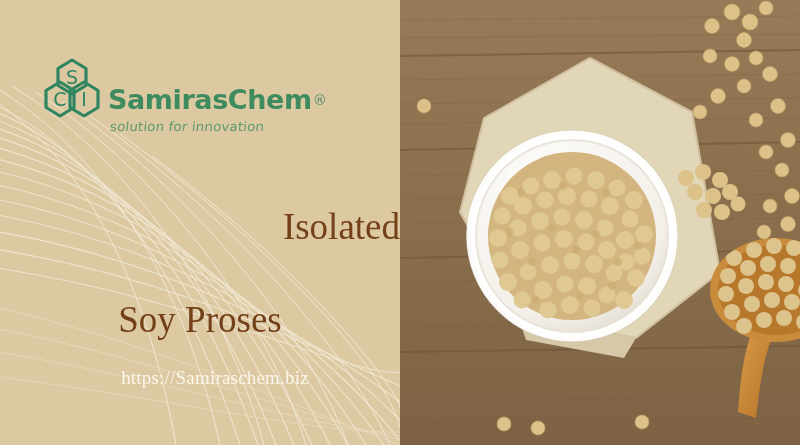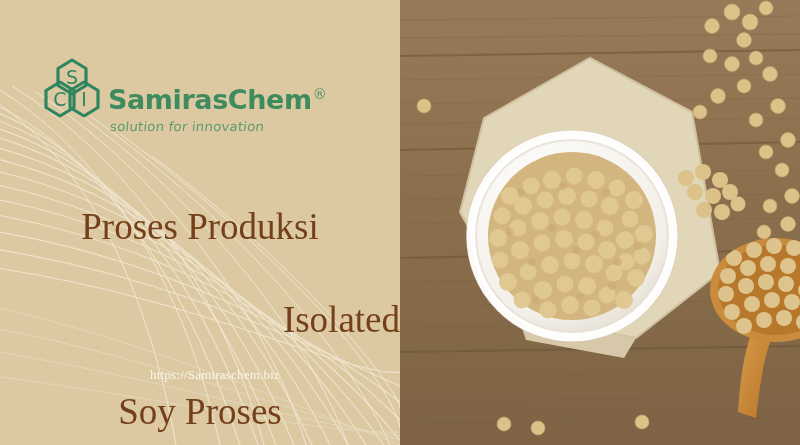--- a/index.html
+++ b/index.html
@@ -40,21 +40,21 @@
   }
   #logo-mark { width: 56px; height: 60px; flex: none; }
   #logo-text-wrap {
     margin-left: 8px;
     display: flex;
     flex-direction: column;
     line-height: 1;
   }
   #logo-wordmark-row {
     display: flex;
-    align-items: flex-start;
+    align-items: center;
     margin-top: 44px;
   }
   #logo-wordmark {
     font-family: "DejaVu Sans", sans-serif;
     font-weight: 700;
     font-size: 27px;
     letter-spacing: -0.4px;
     color: #3d8b5e;
     white-space: nowrap;
   }
@@ -93,21 +93,21 @@
   #headline .l2 { display: block; text-align: right; }
   #headline .l3 { display: block; }
 
   
   #site-url {
     position: absolute;
     left: 0; top: 367px;
     width: 430px;
     text-align: center;
     font-family: "Liberation Serif", serif;
-    font-size: 13px;
+    font-size: 19px;
     color: #fbf6ea;
     letter-spacing: 0.2px;
   }
 
   
   #photo {
     position: absolute;
     left: 400px; top: 0;
     width: 400px; height: 445px;
     overflow: hidden;
@@ -173,21 +173,20 @@
       <div id="logo-text-wrap">
         <div id="logo-wordmark-row">
           <span id="logo-wordmark">SamirasChem</span>
           <span id="logo-reg">®</span>
         </div>
         <div id="logo-tagline">solution for innovation</div>
       </div>
     </div>
 
     <div id="headline">
-      <span class="l1">Proses Produksi</span>
       <span class="l2">Isolated</span>
       <span class="l3">Soy Proses</span>
     </div>
 
     <div id="site-url">https://Samiraschem.biz</div>
 
   </div>
 
   <div id="photo">
     <svg width="400" height="445" viewBox="0 0 400 445" aria-hidden="true">

